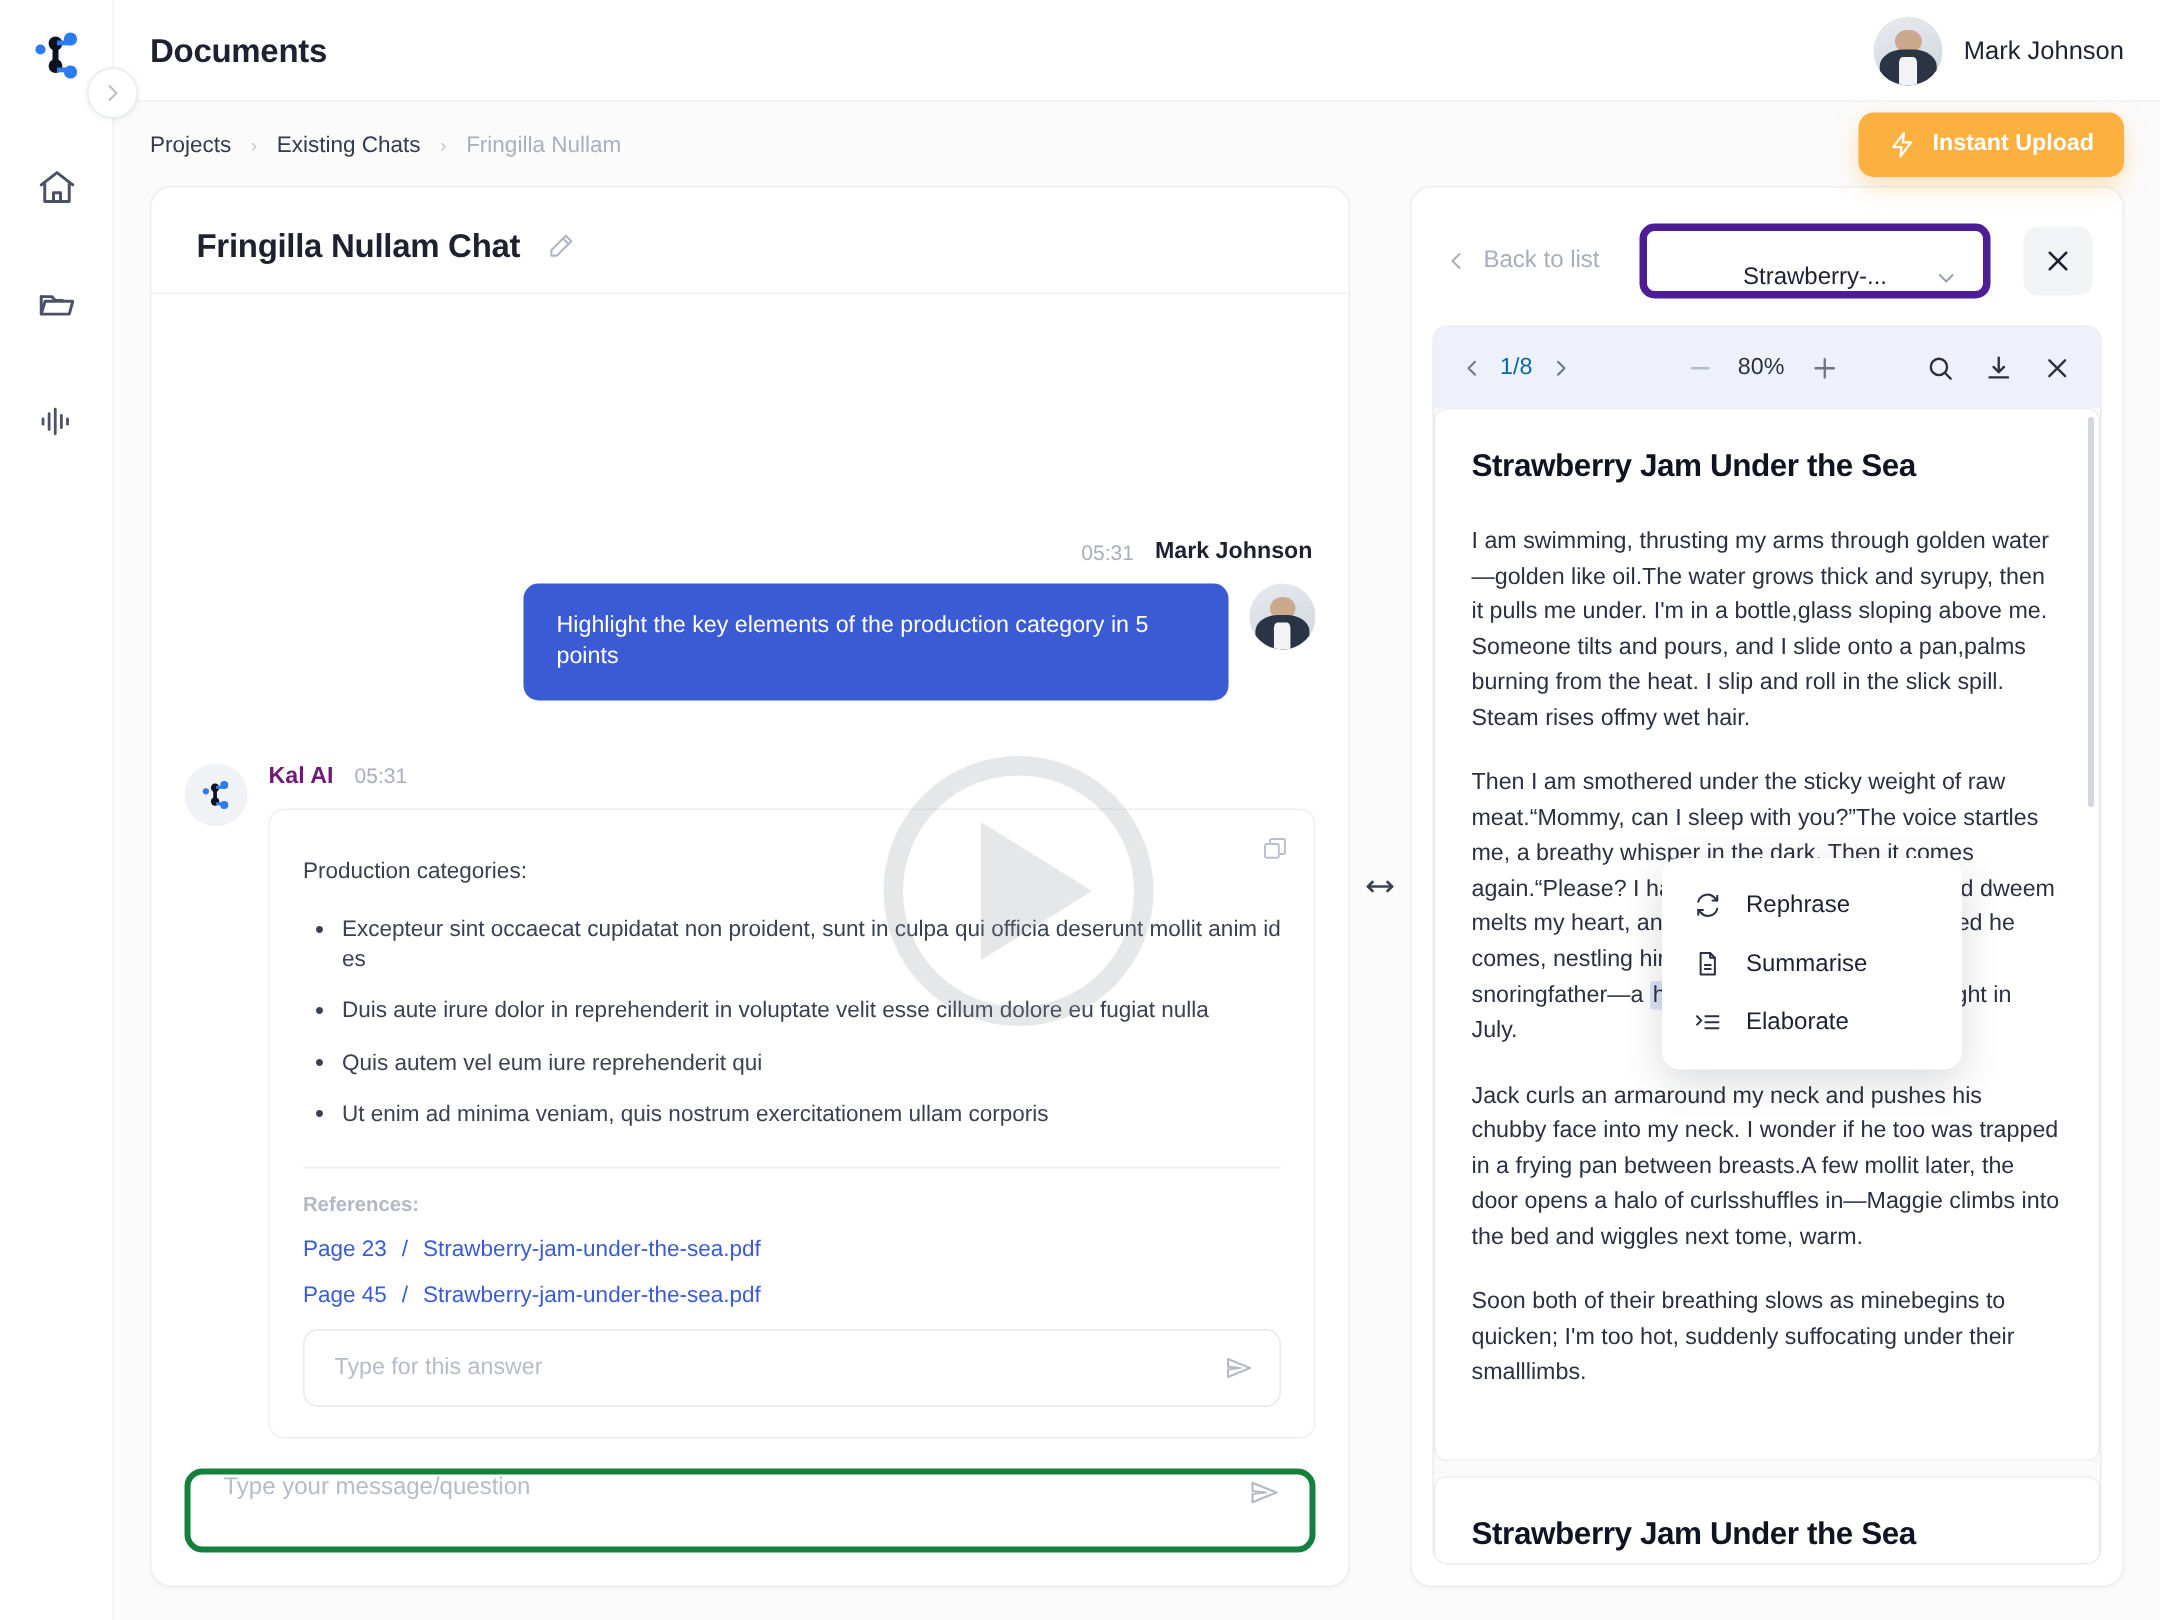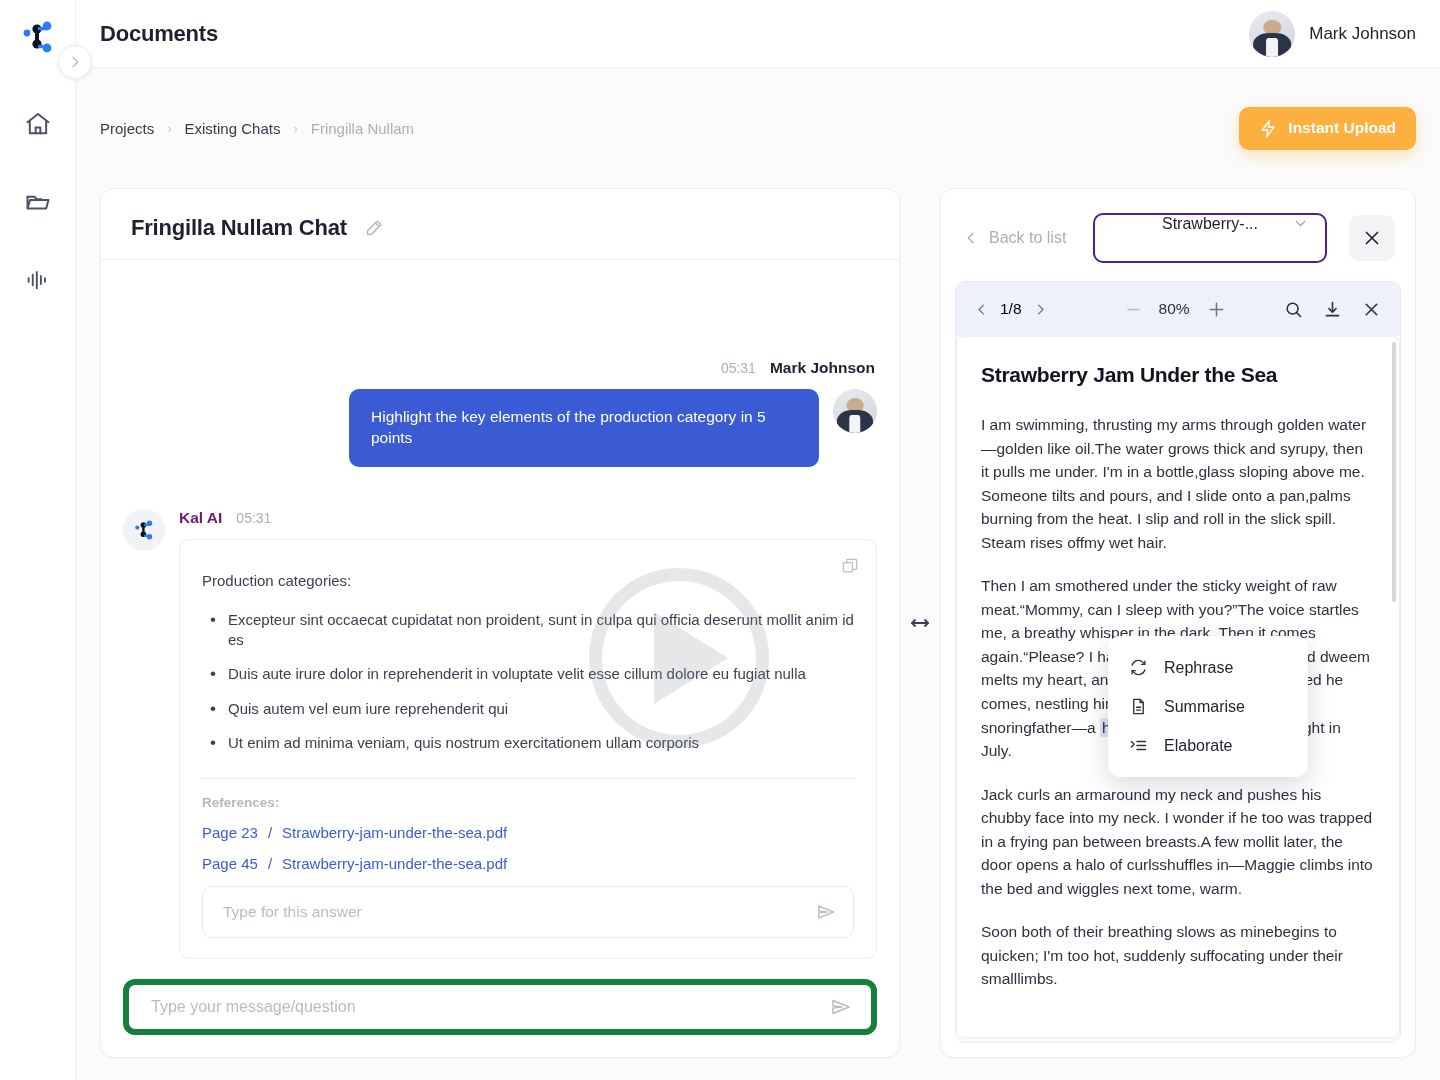--- a/index.html
+++ b/index.html
@@ -49,21 +49,20 @@
     cursor: pointer;
   }
 
   
   .main {
     flex: 1 1 auto;
     height: 1080px;
     display: flex; flex-direction: column;
     background: #fbfbfc;
     min-width: 0;
-    gap: 32px;
   }
 
   
   .topbar {
     height: 68px;
     background: #ffffff;
     display: flex; align-items: center;
     padding: 0 24px 0 24px;
     flex: 0 0 68px;
     border-bottom: 1px solid #f0f1f4;
@@ -253,22 +252,22 @@
   .answer-input input {
     flex: 1 1 auto; border: none; outline: none;
     font-size: 15.5px; color: #3a4150; font-family: inherit;
     background: transparent;
   }
   .answer-input input::placeholder { color: #b6bcc6; }
   .send-icon { color: #b6bcc6; display:flex; cursor: pointer; }
 
   .chat-foot { padding: 14px 22px 22px 22px; }
   .main-input {
-    border: 6px solid #15803d; border-radius: 12px;
-    height: 56px; display: flex; align-items: center;
+    border: 4px solid #15803d; border-radius: 12px;
+    height: 56px; display: flex; align-items: flex-start;
     padding: 0 18px 0 22px;
   }
   .main-input input {
     flex: 1 1 auto; border: none; outline: none;
     font-size: 16px; color: #3a4150; font-family: inherit; background: transparent;
   }
   .main-input input::placeholder { color: #b6bcc6; }
 
   
   .play-overlay {
@@ -294,22 +293,22 @@
     display: flex; align-items: center; gap: 10px;
     padding: 24px 20px 18px 22px;
   }
   .back-link {
     display: flex; align-items: center; gap: 10px;
     font-size: 16px; color: #a8aeb9; cursor: pointer;
   }
   .doc-select {
     margin-left: auto; margin-right: 12px;
     width: 234px; height: 50px;
-    border: 2px solid #4c1d95; border-radius: 10px;
-    display: flex; align-items: flex-start; justify-content: center;
+    border: 5px solid #4c1d95; border-radius: 10px;
+    display: flex; align-items: flex-end; justify-content: center;
     position: relative; cursor: pointer; background: #fff;
   }
   .doc-select-label { font-size: 16px; color: #1d2130; }
   .doc-select .chev { position: absolute; right: 16px; color: #9ba2ad; display:flex; }
   .doc-close {
     width: 46px; height: 46px; border-radius: 10px;
     background: #f2f3f5;
     display: flex; align-items: center; justify-content: center;
     color: #1d2130; cursor: pointer;
   }
@@ -324,21 +323,21 @@
   .pdf-toolbar {
     height: 54px; flex: 0 0 54px;
     background: #eef1f9;
     display: flex; align-items: center;
     padding: 0 18px;
     gap: 0;
     border-radius: 9px 9px 0 0;
   }
   .pg-group { display: flex; align-items: center; gap: 11px; }
   .pg-arrow { color: #6f7682; cursor: pointer; display:flex; font-size: 0; }
-  .pg-label { font-size: 15.5px; color: #000000; font-weight: 500; }
+  .pg-label { font-size: 15.5px; color: #0369a1; font-weight: 500; }
   .zoom-group {
     display: flex; align-items: center; gap: 16px;
     margin-left: 76px;
   }
   .zoom-btn { color: #6f7682; cursor: pointer; display:flex; }
   .zoom-minus { color: #b6bcc6; }
   .zoom-label { font-size: 15.5px; color: #2b3140; font-weight: 500; }
   .tool-group { margin-left: auto; display: flex; align-items: center; gap: 18px; }
   .tool-btn { color: #2b3140; cursor: pointer; display:flex; }
 

